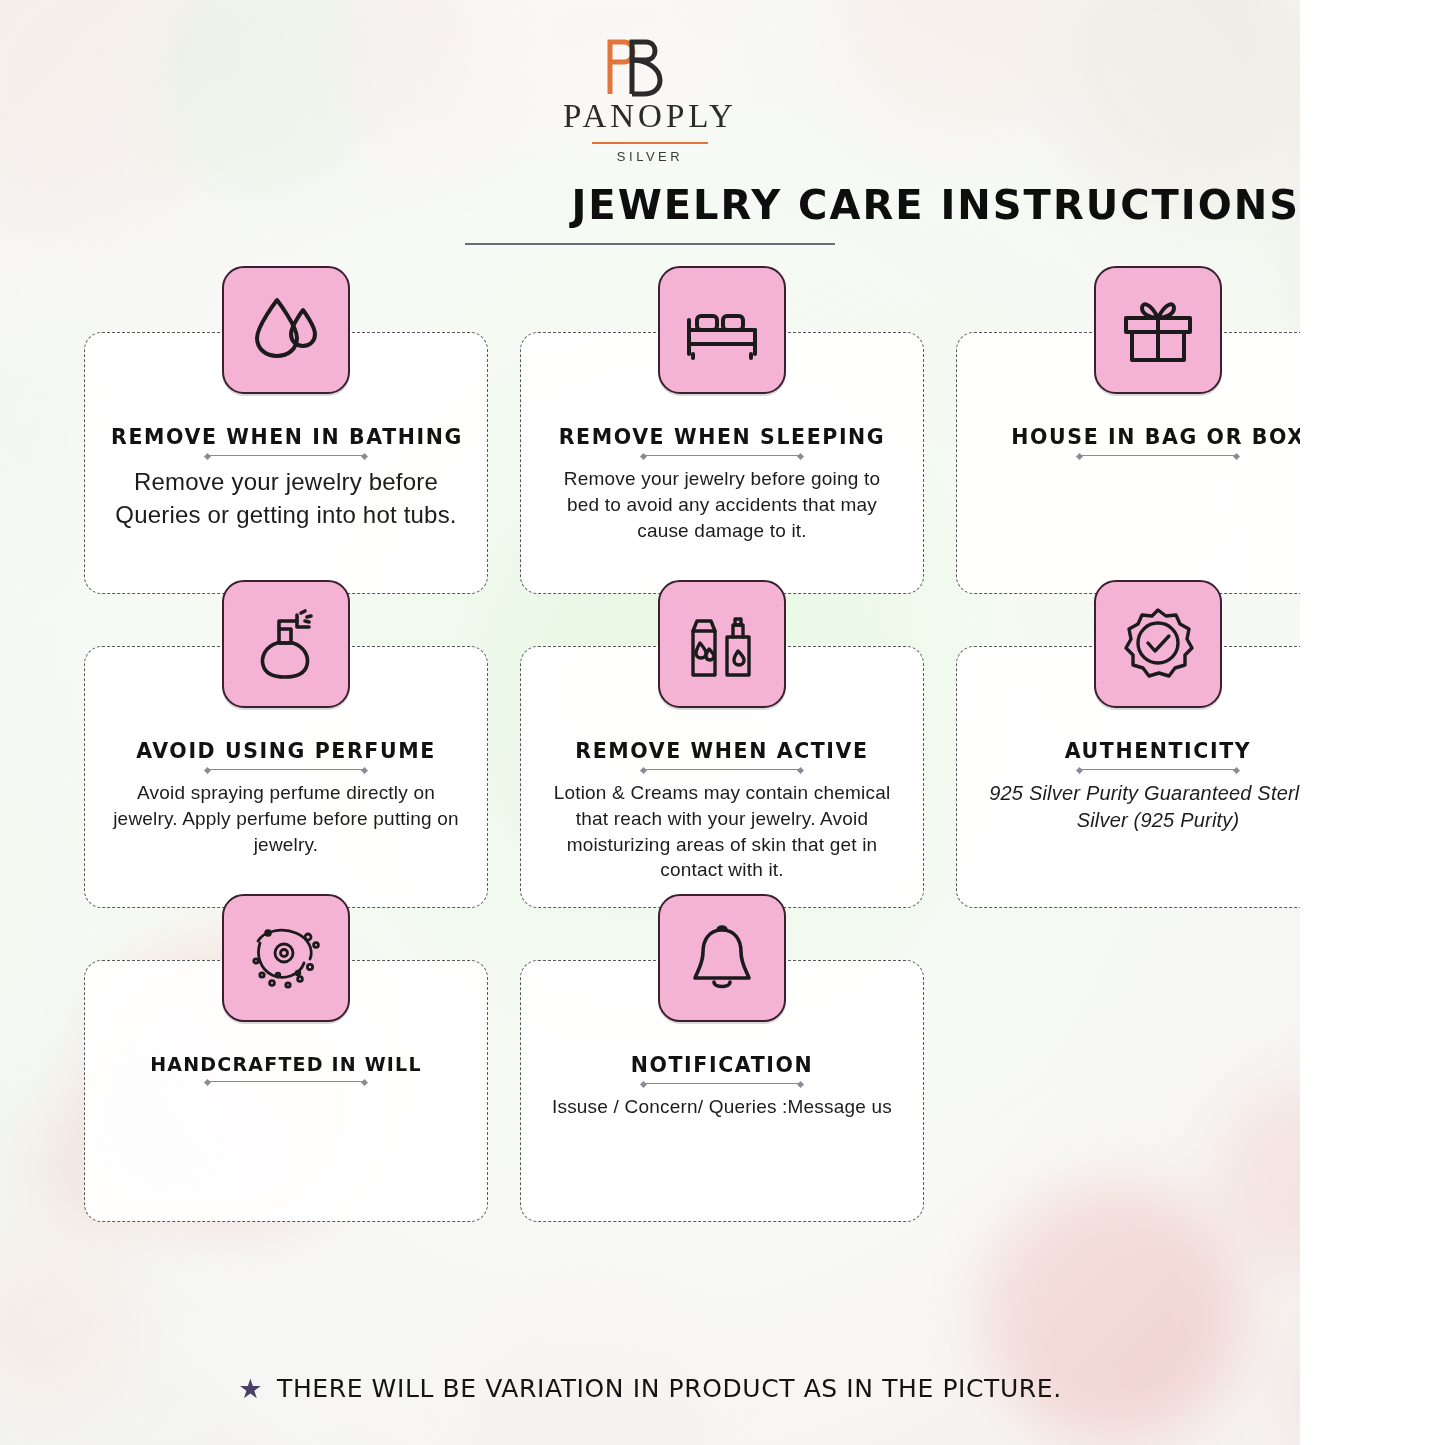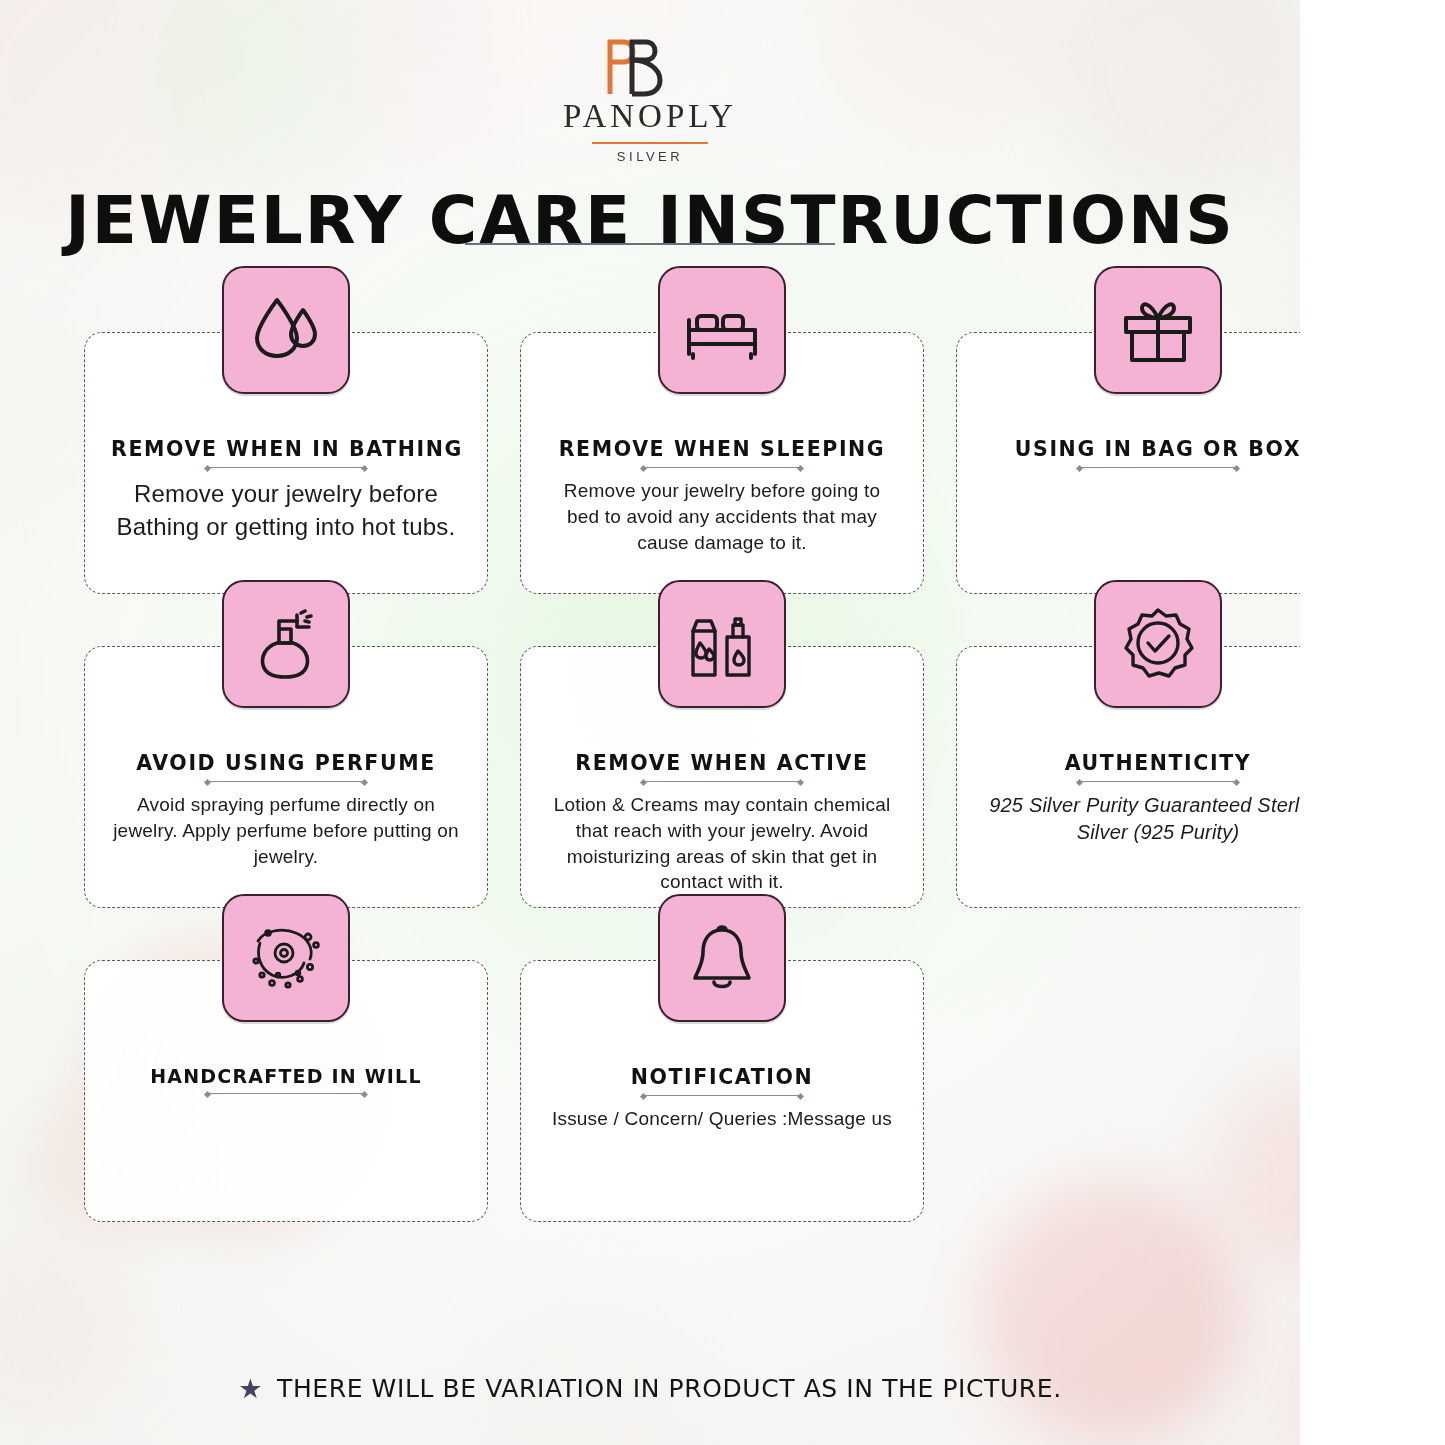--- a/index.html
+++ b/index.html
@@ -81,22 +81,22 @@
     letter-spacing: 3.5px;
     color: #3a3a3a;
   }
 
   
   .title {
     position: absolute;
     top: 182px;
     left: 0;
     right: 0;
-    text-align: center;
-    font-size: 66px;
+    text-align: right;
+    font-size: 40px;
     font-weight: bold;
     letter-spacing: 2px;
     color: #0e0e0e;
     font-family: "DejaVu Sans", sans-serif;
   }
   .title-rule {
     position: absolute;
     top: 243px;
     left: 50%;
     transform: translateX(-50%);
@@ -148,21 +148,21 @@
     box-shadow: 0 2px 0 rgba(0,0,0,0.15);
   }
   .icon-badge svg { display: block; }
 
   .card-title {
     font-family: "DejaVu Sans", sans-serif;
     font-size: 20.5px;
     font-weight: bold;
     letter-spacing: 1.6px;
     color: #121212;
-    margin: 12px 0 4px;
+    margin: 0 0 4px;
     white-space: nowrap;
   }
   .card-title.small { font-size: 19px; letter-spacing: 1.2px; }
   .divider {
     width: 156px;
     height: 0;
     border-top: 1px solid #8b8b96;
     margin: 6px auto 10px;
     position: relative;
   }
@@ -264,21 +264,21 @@
           <svg width="70" height="72" viewBox="0 0 70 72">
             <g fill="none" stroke="#1b1b1b" stroke-width="4" stroke-linejoin="round">
               <path d="M26 6 C26 6 6 32 6 44 C6 55 15 62 26 62 C37 62 46 55 46 44 C46 32 26 6 26 6 Z"></path>
               <path d="M56 20 C56 20 44 36 44 44 C44 51 49 56 56 56 C63 56 68 51 68 44 C68 36 56 20 56 20 Z" transform="translate(-4,-4)"></path>
             </g>
           </svg>
         </div>
         <div class="card">
           <div class="card-title">REMOVE WHEN IN BATHING</div>
           <div class="divider"></div>
-          <p class="card-text lg">Remove your jewelry before Bathing or getting into hot tubs.</p>
+          <p class="card-text lg">Remove your jewelry before Queries or getting into hot tubs.</p>
         </div>
       </div>
 
       <div class="cell">
         <div class="icon-badge">
           <svg width="78" height="60" viewBox="0 0 78 60">
             <g fill="none" stroke="#1b1b1b" stroke-width="4" stroke-linejoin="round" stroke-linecap="round">
               <path d="M6 54 L6 20 M72 54 L72 30"></path>
               <path d="M6 44 L72 44"></path>
               <path d="M6 30 L72 30 L72 44"></path>
@@ -301,21 +301,21 @@
             <g fill="none" stroke="#1b1b1b" stroke-width="4" stroke-linejoin="round">
               <rect x="6" y="22" width="64" height="14"></rect>
               <rect x="12" y="36" width="52" height="28"></rect>
               <path d="M38 22 L38 64"></path>
               <path d="M38 22 C30 22 22 18 22 12 C22 6 30 6 38 22 Z"></path>
               <path d="M38 22 C46 22 54 18 54 12 C54 6 46 6 38 22 Z"></path>
             </g>
           </svg>
         </div>
         <div class="card">
-          <div class="card-title">USING IN BAG OR BOX</div>
+          <div class="card-title">HOUSE IN BAG OR BOX</div>
           <div class="divider"></div>
         </div>
       </div>
 
       <div class="cell">
         <div class="icon-badge">
           <svg width="70" height="74" viewBox="0 0 70 74">
             <g fill="none" stroke="#1b1b1b" stroke-width="3.6" stroke-linejoin="round" stroke-linecap="round">
               <path d="M26 36 C14 40 10 50 12 58 C14 66 22 70 34 70 C46 70 54 66 56 58 C58 50 54 40 42 36 Z"></path>
               <rect x="28" y="22" width="12" height="14"></rect>

